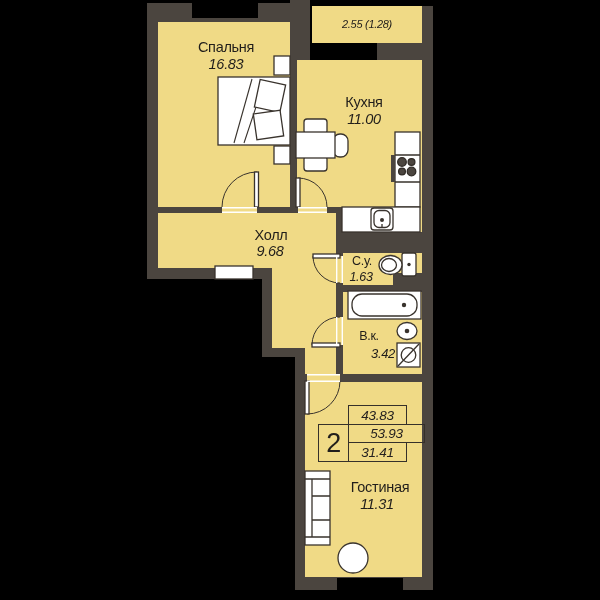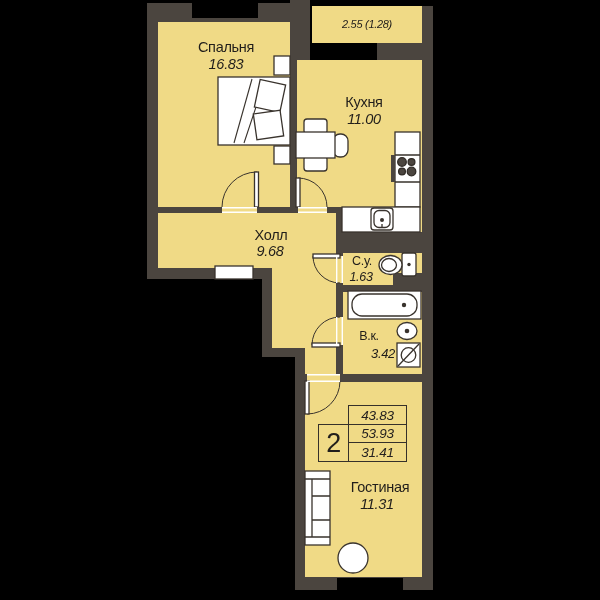--- a/index.html
+++ b/index.html
@@ -62,21 +62,21 @@
   <div class="win" style="left:337px;top:578px;width:66px;height:22px;"></div>
 
   <div class="r" style="left:222px;top:207px;width:35px;height:6px;"></div>
   <div class="r" style="left:298px;top:207px;width:29px;height:6px;"></div>
   <div class="r" style="left:336px;top:256px;width:7px;height:27px;"></div>
   <div class="r" style="left:336px;top:317px;width:7px;height:28px;"></div>
   <div class="r" style="left:307px;top:374px;width:33px;height:8px;"></div>
 
   <div class="cell big" style="left:318px;top:424px;width:31px;height:38px;">2</div>
   <div class="cell" style="left:348px;top:405px;width:59px;height:20px;">43.83</div>
-  <div class="cell" style="left:348px;top:424px;width:59px;height:19px;">53.93</div>
+  <div class="cell" style="left:348px;top:424px;width:77px;height:19px;">53.93</div>
   <div class="cell" style="left:348px;top:442px;width:59px;height:20px;">31.41</div>
 
   <svg width="600" height="600" viewBox="0 0 600 600">
     <g stroke="#39332d" stroke-width="1.3" fill="#ffffff">
 
       <g>
         <rect x="218" y="77" width="72" height="68"></rect>
         <path d="M252,79 L234,143" fill="none" stroke-width="1.1"></path>
         <path d="M259,98 L244,143" fill="none" stroke-width="1.1"></path>
         <rect x="257" y="82" width="26" height="28" transform="rotate(12 270 96)"></rect>

